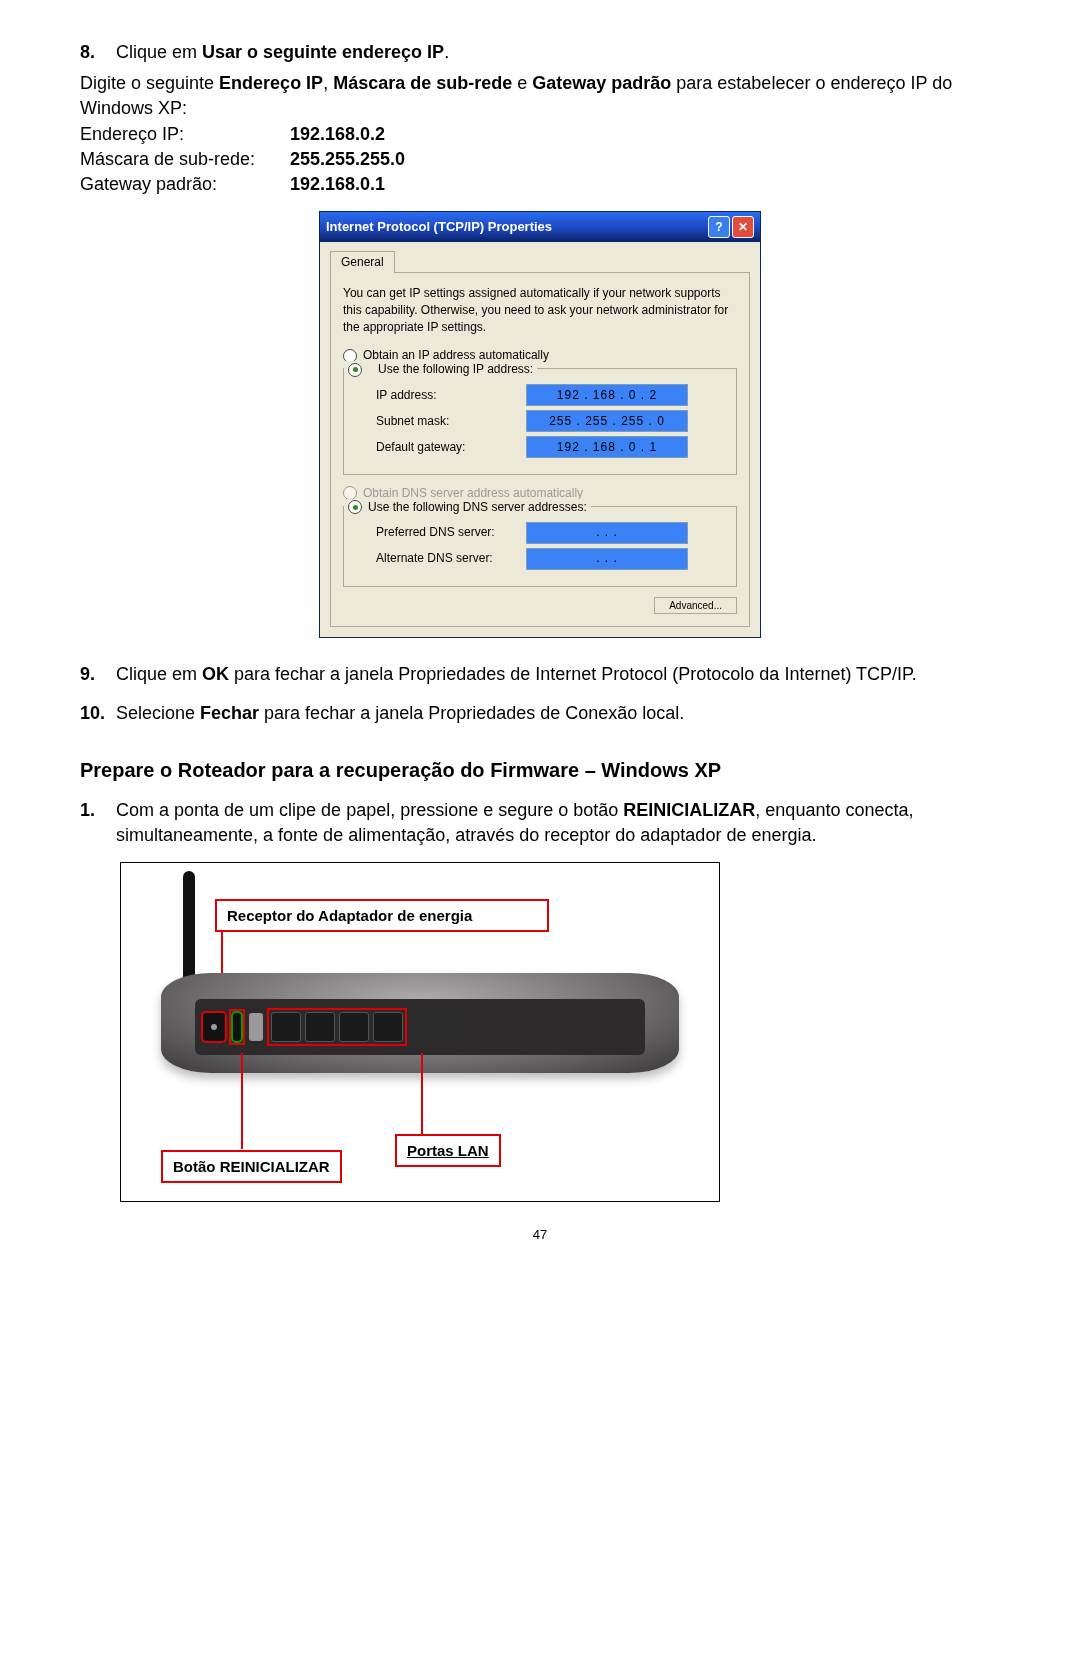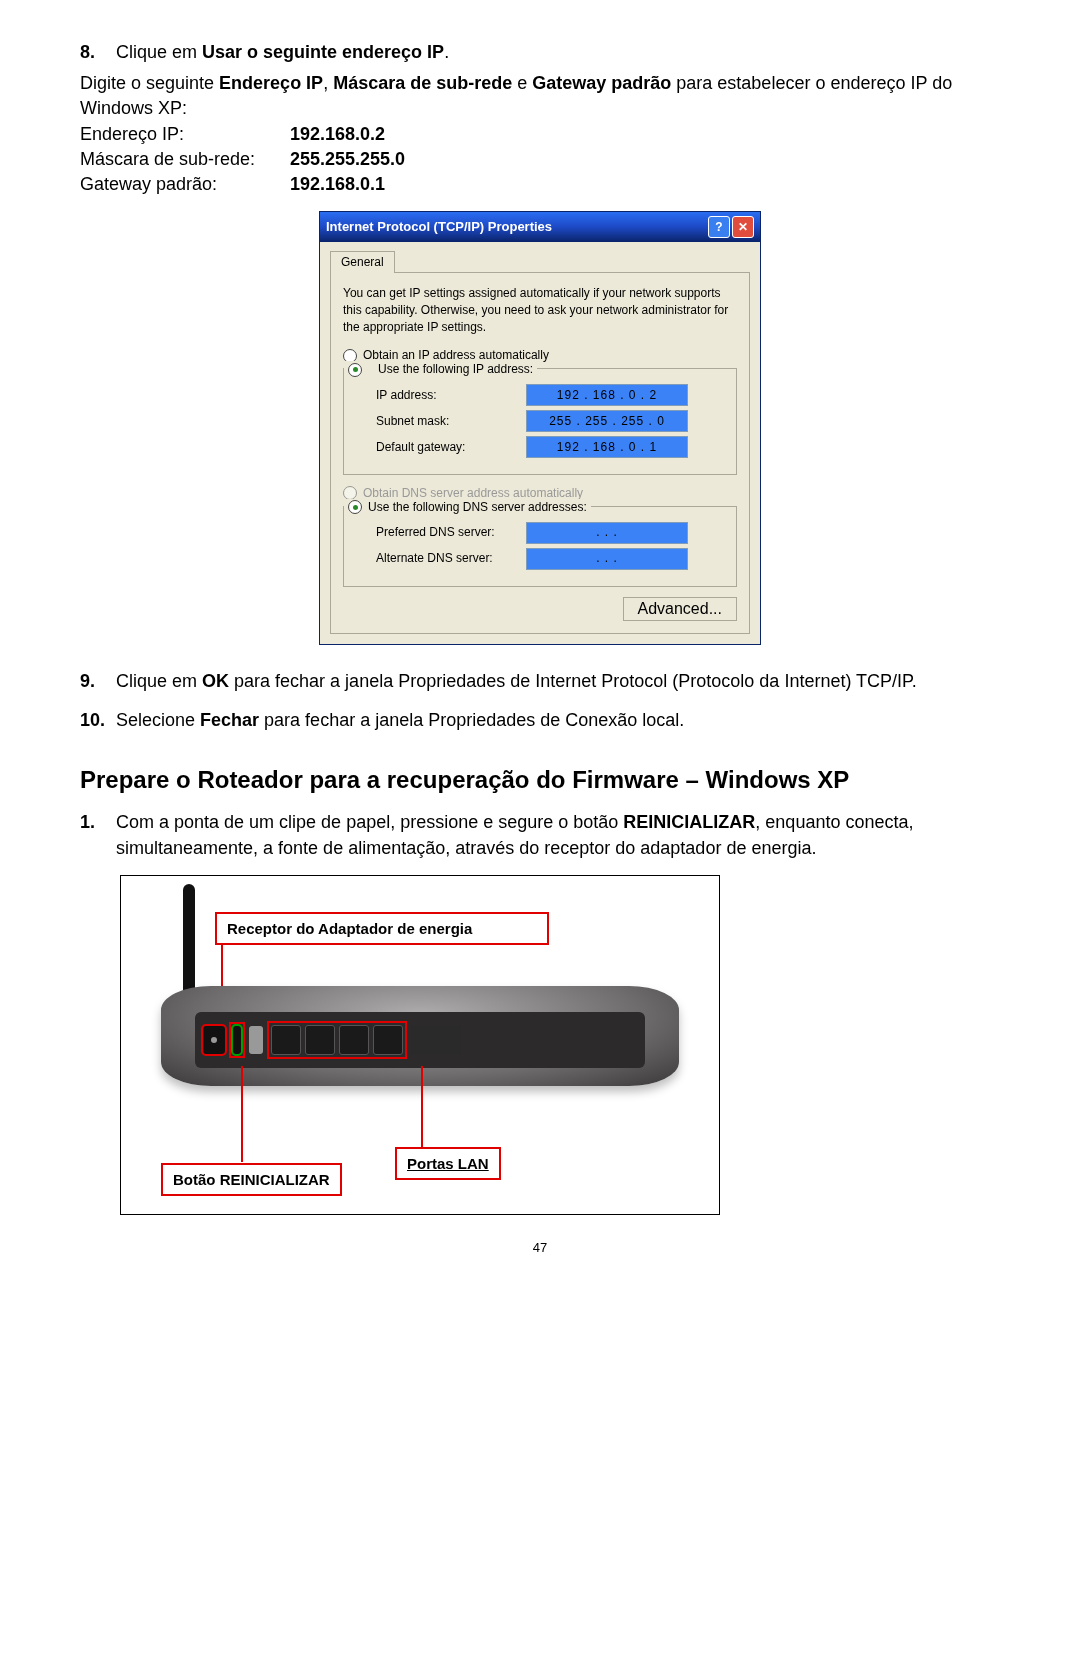--- a/index.html
+++ b/index.html
@@ -103,31 +103,31 @@
     display: flex; align-items: center; justify-content: space-around;
     font-family: Tahoma, Arial, sans-serif;
     letter-spacing: 1px;
   }
   .xp-ipbox span { text-align: center; }
   .xp-advanced-row { text-align: right; margin-top: 6px; }
   .xp-btn {
     border: 1px solid #aca899;
     background: #ece9d8;
     padding: 2px 14px;
-    font-size: 16px;
+    font-size: 10px;
     font-family: Tahoma, Arial, sans-serif;
   }
   .xp-bottom-btns {
     text-align: right;
     padding: 10px 2px 2px 2px;
   }
   .disabled-text { color: #999; }
 
   h2.section-heading {
-    font-size: 24px;
+    font-size: 20px;
     font-weight: bold;
     margin: 30px 0 14px 0;
   }
 
   
   .router-figure {
     width: 600px;
     margin: 14px 0 0 40px;
     border: 1px solid #000;
     padding: 20px 14px 14px 14px;

